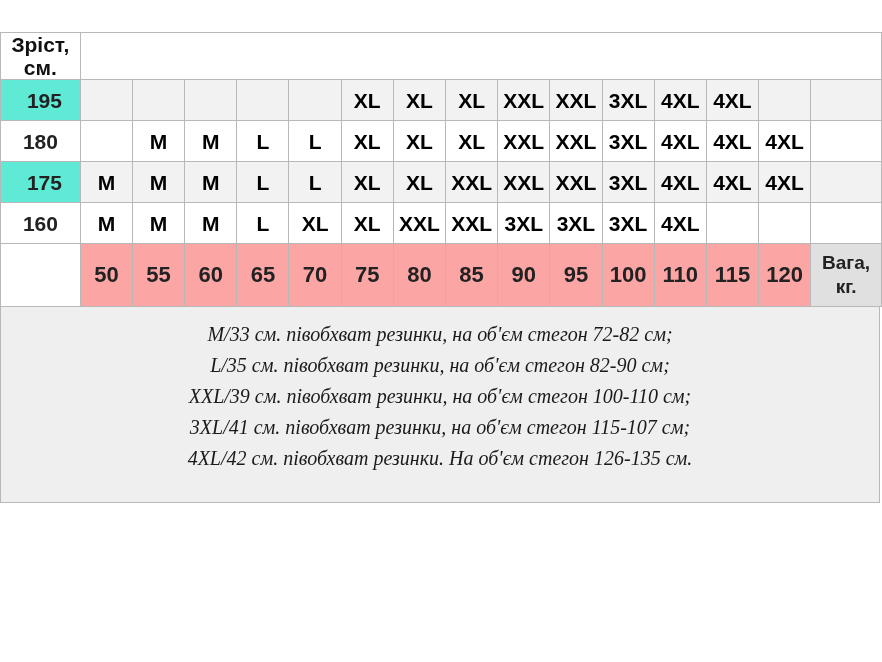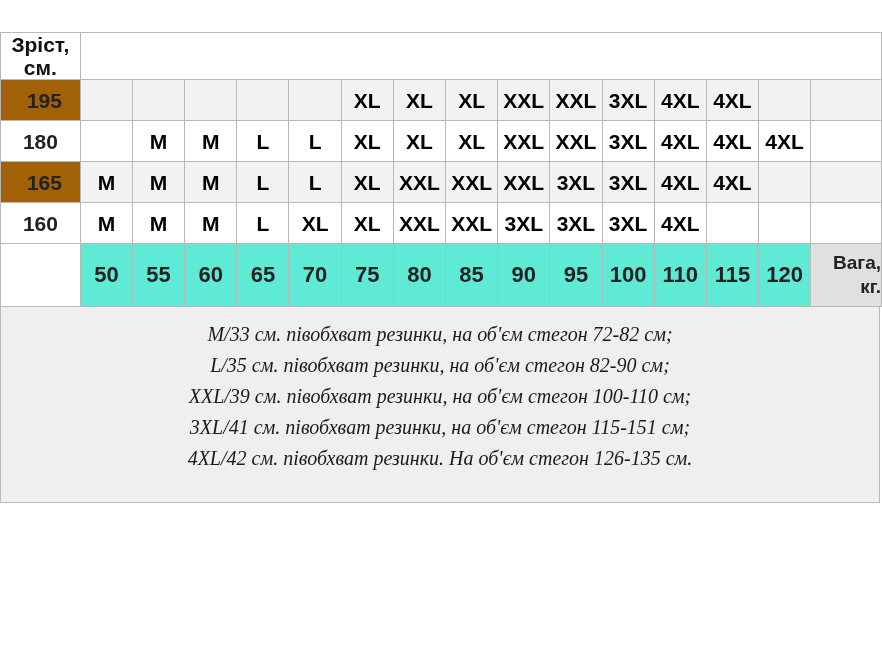--- a/index.html
+++ b/index.html
@@ -40,21 +40,21 @@
   col.c-last { width: 69px; }
 
   td.row-head {
     background: #ffffff;
     color: #222222;
     font-size: 22px;
     font-weight: bold;
     text-align: right;
     padding-right: 9px;
   }
-  tr.shaded td.row-head { background: #a16207; padding-left: 8px; }
+  tr.shaded td.row-head { background: #5eead4; padding-left: 8px; }
   tr.shaded td.cell { background: #f2f2f2; }
   tr.plain td.cell { background: #ffffff; }
 
   td.cell { color: #000; }
   .v-m   { color: #3b7fb5; }
   .v-l   { color: #c4661f; }
   .v-xl  { color: #3b7fb5; }
   .v-xxl { color: #c4661f; }
   .v-3xl { color: #3b7fb5; }
   .v-4xl { color: #c4661f; }
@@ -72,34 +72,33 @@
     line-height: 1.25;
     vertical-align: middle;
   }
   td.top-blank {
     background: #ffffff;
     border-left: 1px solid #b8b8b8;
   }
 
   
   tr.weight-row td {
-    background: #5eead4;
+    background: #fca5a5;
     color: #222;
     font-size: 22px;
     font-weight: bold;
     height: 62px;
   }
   tr.weight-row td.weight-corner {
     background: #ffffff;
   }
   tr.weight-row td.weight-label {
     background: #e0e0e0;
     font-size: 19px;
     line-height: 1.25;
-    text-align: right;
   }
 
   #notes {
     background: #efefef;
     border: 1px solid #b8b8b8;
     border-top: none;
     width: 880px;
     box-sizing: border-box;
     padding: 12px 0 28px 0;
   }
@@ -172,35 +171,35 @@
           <td class="cell v-xl">XL</td>
           <td class="cell v-xxl">XXL</td>
           <td class="cell v-xxl">XXL</td>
           <td class="cell v-3xl">3XL</td>
           <td class="cell v-4xl">4XL</td>
           <td class="cell v-4xl">4XL</td>
           <td class="cell v-4xl">4XL</td>
           <td class="cell v-empty"></td>
         </tr>
         <tr class="shaded">
-          <td class="row-head">165</td>
-          <td class="cell v-m">M</td>
-          <td class="cell v-m">M</td>
-          <td class="cell v-m">M</td>
-          <td class="cell v-l">L</td>
-          <td class="cell v-l">L</td>
-          <td class="cell v-xl">XL</td>
-          <td class="cell v-xxl">XXL</td>
-          <td class="cell v-xxl">XXL</td>
-          <td class="cell v-xxl">XXL</td>
-          <td class="cell v-3xl">3XL</td>
-          <td class="cell v-3xl">3XL</td>
-          <td class="cell v-4xl">4XL</td>
-          <td class="cell v-4xl">4XL</td>
-          <td class="cell v-empty"></td>
+          <td class="row-head">175</td>
+          <td class="cell v-m">M</td>
+          <td class="cell v-m">M</td>
+          <td class="cell v-m">M</td>
+          <td class="cell v-l">L</td>
+          <td class="cell v-l">L</td>
+          <td class="cell v-xl">XL</td>
+          <td class="cell v-xl">XL</td>
+          <td class="cell v-xxl">XXL</td>
+          <td class="cell v-xxl">XXL</td>
+          <td class="cell v-xxl">XXL</td>
+          <td class="cell v-3xl">3XL</td>
+          <td class="cell v-4xl">4XL</td>
+          <td class="cell v-4xl">4XL</td>
+          <td class="cell v-4xl">4XL</td>
           <td class="cell v-empty"></td>
         </tr>
         <tr class="plain">
           <td class="row-head">160</td>
           <td class="cell v-m">M</td>
           <td class="cell v-m">M</td>
           <td class="cell v-m">M</td>
           <td class="cell v-l">L</td>
           <td class="cell v-xl">XL</td>
           <td class="cell v-xl">XL</td>
@@ -232,17 +231,17 @@
           <td>120</td>
           <td class="weight-label">Вага,<br>кг.</td>
         </tr>
       </tbody>
   </table>
 
   <div id="notes">
       <p>M/33 см. півобхват резинки, на об'єм стегон 72-82 см;</p>
       <p>L/35 см. півобхват резинки, на об'єм стегон 82-90 см;</p>
       <p>XXL/39 см. півобхват резинки, на об'єм стегон 100-110 см;</p>
-      <p>3XL/41 см. півобхват резинки, на об'єм стегон 115-151 см;</p>
+      <p>3XL/41 см. півобхват резинки, на об'єм стегон 115-107 см;</p>
       <p>4XL/42 см. півобхват резинки. На об'єм стегон 126-135 см.</p>
     </div>
 
 </div>
 
 </body></html>

